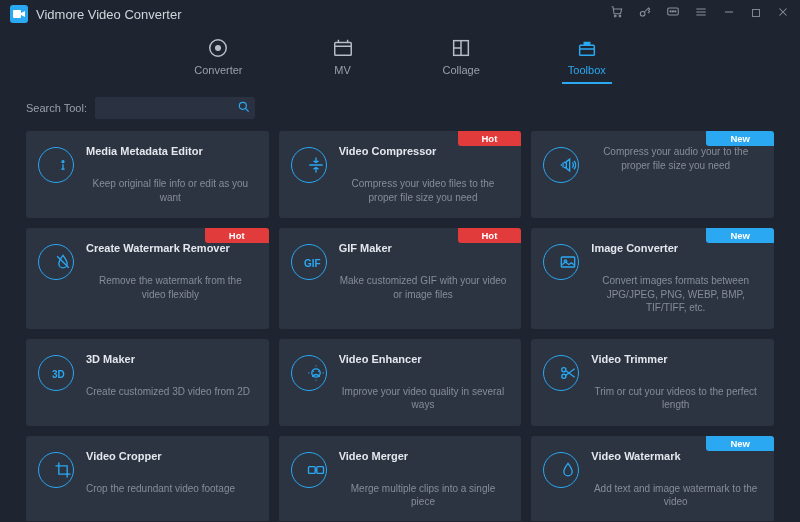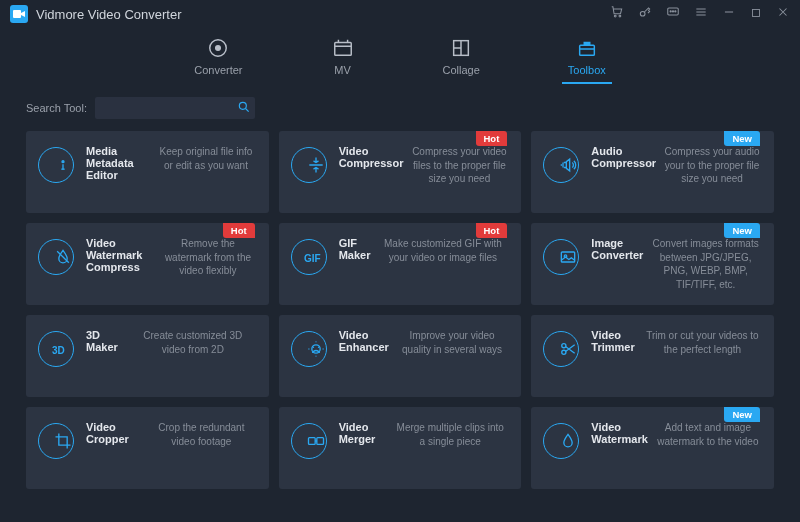--- a/index.html
+++ b/index.html
@@ -21,24 +21,24 @@
 .content { padding: 12px 26px 0 26px; height: calc(100% - 28px - 58px); overflow-y: auto; }
 .search-row { display: flex; align-items: center; gap: 8px; margin-bottom: 12px; }
 .search-label { font-size: 11px; color: #9aa0aa; }
 .search-box { position: relative; width: 160px; }
 .search-input { width: 100%; height: 22px; background: #2a3140; border: none; border-radius: 2px; padding: 0 26px 0 8px; color: #d0d5dc; font-size: 11px; outline: none; }
 .search-icon-btn { position: absolute; right: 4px; top: 3px; color: #2aa8f2; }
 
 .grid { display: grid; grid-template-columns: repeat(3, 1fr); gap: 10px; }
 .card { background: #2c3442; border-radius: 3px; padding: 14px 14px 14px 12px; display: flex; gap: 12px; position: relative; min-height: 82px; cursor: pointer; }
 .icon-ring { flex-shrink: 0; width: 36px; height: 36px; border: 1.5px solid #2aa8f2; border-radius: 50%; display: flex; align-items: center; justify-content: flex-end; color: #2aa8f2; margin-top: 2px; }
-.card-text { display: flex; gap: 8px; min-width: 0; }
+.card-text { display: flex; flex-direction: column; gap: 20px; min-width: 0; }
 .card-title { font-size: 11px; font-weight: 600; color: #e4e7ec; }
 .card-desc { font-size: 10px; color: #868d98; line-height: 1.35; text-align: center; }
-.badge { position: absolute; top: 0; right: 14px; font-size: 9.5px; font-weight: 600; color: #fff; padding: 2px 8px; border-radius: 0 3px 0 3px; }
+.badge { position: absolute; top: 0; right: 0; font-size: 9.5px; font-weight: 600; color: #fff; padding: 2px 24px; border-radius: 0 3px 0 3px; }
 .badge.hot { background: #e23b3b; }
 .badge.new { background: #2aa8f2; }
 
 
 .content::-webkit-scrollbar { width: 6px; }
 .content::-webkit-scrollbar-track { background: transparent; }
 .content::-webkit-scrollbar-thumb { background: #3a4252; border-radius: 3px; }
 </style>
 </head>
 <body>
@@ -161,34 +161,33 @@
     </div>
       </div>
       <div class="card">
     <div class="badge new">New</div>
     <div class="icon-ring">
           <svg width="20" height="20" viewBox="0 0 24 24" stroke="#2aa8f2" stroke-width="1.6" fill="none">
             <path d="M6 9v6M4 11v2M10 9l-3 0M10 15l-3 0M10 8v8l4 3V5l-4 3zM17 9c2 1 2 5 0 6M19 7c3 2 3 8 0 10"></path>
           </svg>
         </div>
     <div class="card-text">
-      <div class="card-title">Audio Compressor</div>
       <div class="card-desc">Compress your audio your to the proper file size you need</div>
     </div>
       </div>
       <div class="card">
     <div class="badge hot">Hot</div>
     <div class="icon-ring">
           <svg width="20" height="20" viewBox="0 0 24 24" stroke="#2aa8f2" stroke-width="1.6" fill="none">
             <path d="M12 4c3 4 5 7 5 10a5 5 0 1 1-10 0c0-3 2-6 5-10z"></path>
             <path d="M5 5l14 14"></path>
           </svg>
         </div>
     <div class="card-text">
-      <div class="card-title">Video Watermark Compress</div>
+      <div class="card-title">Create Watermark Remover</div>
       <div class="card-desc">Remove the watermark from the video flexibly</div>
     </div>
       </div>
       <div class="card">
     <div class="badge hot">Hot</div>
     <div class="icon-ring">
           <svg width="24" height="20" viewBox="0 0 24 20">
             <text x="2" y="15" font-size="10" font-weight="700" fill="#2aa8f2" font-family="Arial">GIF</text>
           </svg>
         </div>

